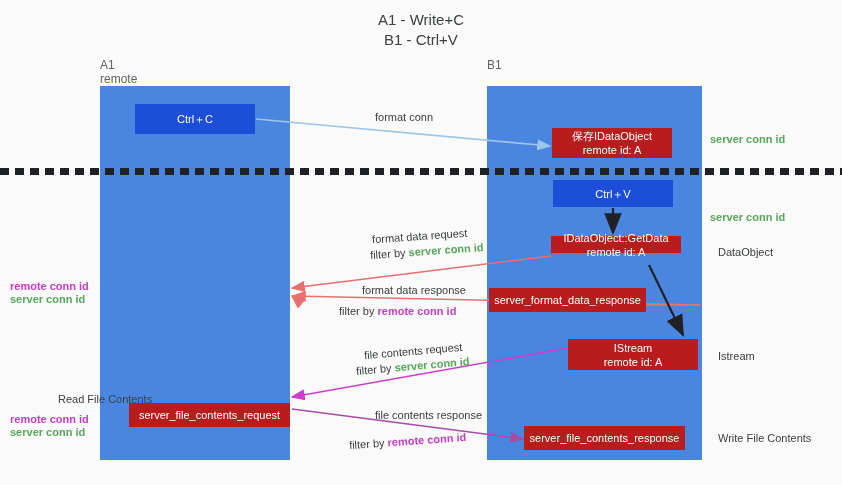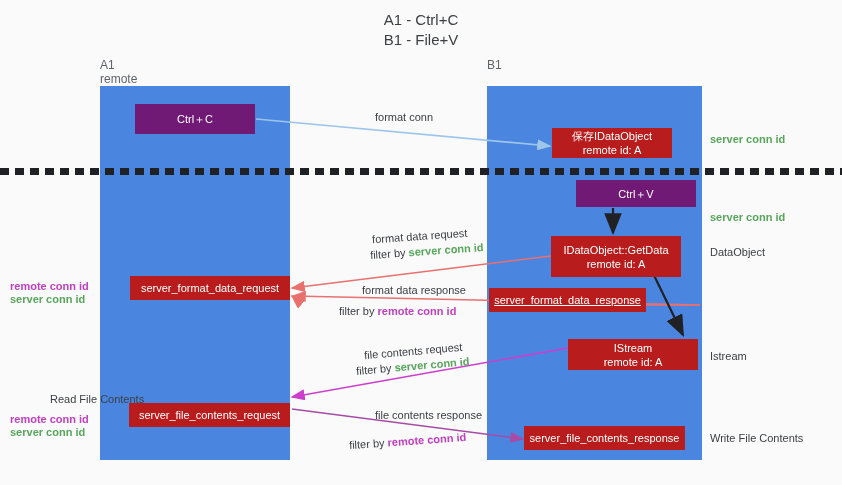--- a/index.html
+++ b/index.html
@@ -49,21 +49,21 @@
     display: flex;
     flex-direction: column;
     align-items: center;
     justify-content: center;
     color: #ffffff;
     font-size: 11px;
     line-height: 14px;
     text-align: center;
     padding: 2px 4px;
   }
-  .node.green { background: #701a75; }
+  .node.green { background: #1d4ed8; }
   .node.orange { background: #b91c1c; }
   .node .l2 { display: block; }
 
   
   .divider {
     position: absolute;
     left: 0;
     top: 168px;
     width: 842px;
     height: 7px;
@@ -88,37 +88,37 @@
   
   .side-note {
     position: absolute;
     font-size: 11px;
     line-height: 15px;
     white-space: nowrap;
     color: #3c4043;
   }
   .side-note.green-id { color: #57a65b; font-weight: bold; }
   .side-note.purple-id { color: #c13fc1; font-weight: bold; }
-  .side-note.plain { color: #3c4043; }
+  .side-note.plain { color: #3c4043; margin-left: 8px; }
 
   svg.edges {
     position: absolute;
     left: 0; top: 0;
     width: 842px; height: 485px;
     pointer-events: none;
   }
 </style>
 </head>
 <body>
 
 <div id="canvas">
 
   <div class="title-block">
-    <div>A1 - Ctrl+C</div>
-    <div>B1 - File+V</div>
+    <div>A1 - Write+C</div>
+    <div>B1 - Ctrl+V</div>
   </div>
 
   <div class="col-title" style="left:100px; top:58px; width:190px;">
     <span class="big">A1</span>
     <span class="sub">remote</span>
   </div>
   <div class="col-title" style="left:487px; top:58px; width:215px;">
     <span class="big">B1</span>
   </div>
 
@@ -163,34 +163,31 @@
 
   <div class="node green" style="left:135px; top:104px; width:120px; height:30px;">
     <span>Ctrl＋C</span>
   </div>
 
   <div class="node orange" style="left:552px; top:128px; width:120px; height:30px;">
     <span>保存IDataObject</span>
     <span class="l2">remote id: A</span>
   </div>
 
-  <div class="node green" style="left:576px; top:180px; width:120px; height:27px;">
+  <div class="node green" style="left:553px; top:180px; width:120px; height:27px;">
     <span>Ctrl＋V</span>
   </div>
 
-  <div class="node orange" style="left:551px; top:236px; width:130px; height:41px;">
+  <div class="node orange" style="left:551px; top:236px; width:130px; height:17px;">
     <span>IDataObject::GetData</span>
     <span class="l2">remote id: A</span>
   </div>
 
-  <div class="node orange" style="left:130px; top:276px; width:160px; height:24px;">
-    <span>server_format_data_request</span>
-  </div>
-
-  <div class="node orange" style="left:489px; top:288px; width:157px; height:24px;text-decoration:underline;">
+
+  <div class="node orange" style="left:489px; top:288px; width:157px; height:24px;">
     <span>server_format_data_response</span>
   </div>
 
   <div class="node orange" style="left:568px; top:339px; width:130px; height:31px;">
     <span>IStream</span>
     <span class="l2">remote id: A</span>
   </div>
 
   <div class="node orange" style="left:129px; top:403px; width:161px; height:24px;">
     <span>server_file_contents_request</span>

